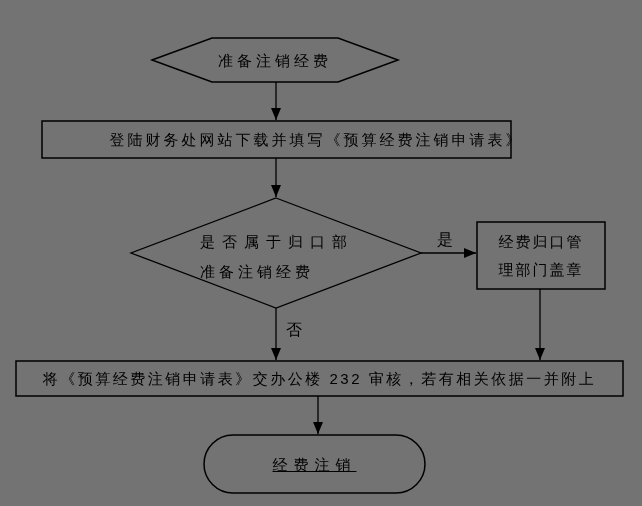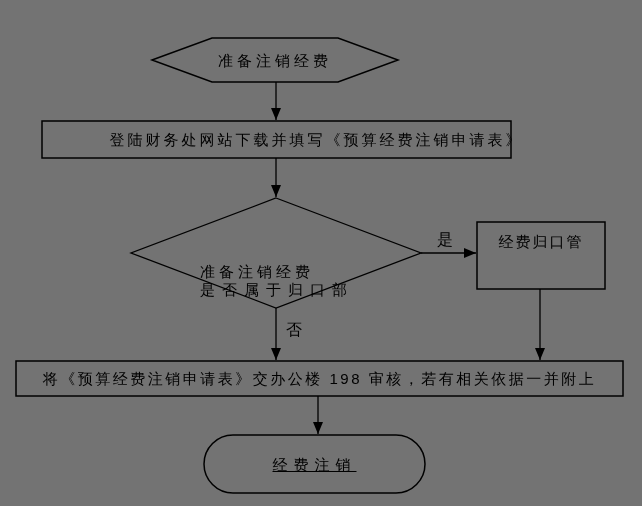--- a/index.html
+++ b/index.html
@@ -26,21 +26,21 @@
     display: flex;
     align-items: center;
     justify-content: center;
     font-size: 15px;
     line-height: 1;
     white-space: nowrap;
     color: #000000;
   }
   .lbl-start      { left: 152px; top: 38px;  width: 246px; height: 44px; letter-spacing: 4px; }
   .lbl-download   { left: 42px;  top: 121px; width: 469px; height: 37px; letter-spacing: 3px; margin-left: 40px; }
-  .lbl-decision-1 { left: 200px; top: 226px; width: 160px; height: 30px; letter-spacing: 7px; justify-content: flex-start; margin-top: 48px; }
+  .lbl-decision-1 { left: 200px; top: 226px; width: 160px; height: 30px; letter-spacing: 7px; justify-content: flex-start; }
   .lbl-decision-2 { left: 200px; top: 256px; width: 160px; height: 30px; letter-spacing: 4px; justify-content: flex-start; }
   .lbl-stamp-1    { left: 477px; top: 227px; width: 128px; height: 28px; letter-spacing: 2px; }
   .lbl-stamp-2    { left: 477px; top: 255px; width: 128px; height: 28px; letter-spacing: 2px; }
   .lbl-review     { left: 16px;  top: 361px; width: 607px; height: 35px; letter-spacing: 2.5px; }
   .lbl-end        { left: 204px; top: 435px; width: 221px; height: 58px; letter-spacing: 6px; text-decoration: underline; }
   .lbl-yes        { left: 433px; top: 228px; width: 24px; height: 24px; font-size: 16px; }
   .lbl-no         { left: 282px; top: 318px; width: 24px; height: 24px; font-size: 16px; }
 </style>
 </head>
 <body>
@@ -75,21 +75,22 @@
   </svg>
 
   <div class="lbl lbl-start">准备注销经费</div>
 
   <div class="lbl lbl-download">登陆财务处网站下载并填写《预算经费注销申请表》</div>
 
   <div class="lbl lbl-decision-1">是否属于归口部</div>
   <div class="lbl lbl-decision-2">准备注销经费</div>
 
   <div class="lbl lbl-stamp-1">经费归口管</div>
+  <div class="lbl lbl-stamp-2">理部门盖章</div>
 
-  <div class="lbl lbl-review">将《预算经费注销申请表》交办公楼 198 审核，若有相关依据一并附上</div>
+  <div class="lbl lbl-review">将《预算经费注销申请表》交办公楼 232 审核，若有相关依据一并附上</div>
 
   <div class="lbl lbl-end">经费注销</div>
 
   <div class="lbl lbl-yes">是</div>
   <div class="lbl lbl-no">否</div>
 
 </div>
 
 </body></html>

